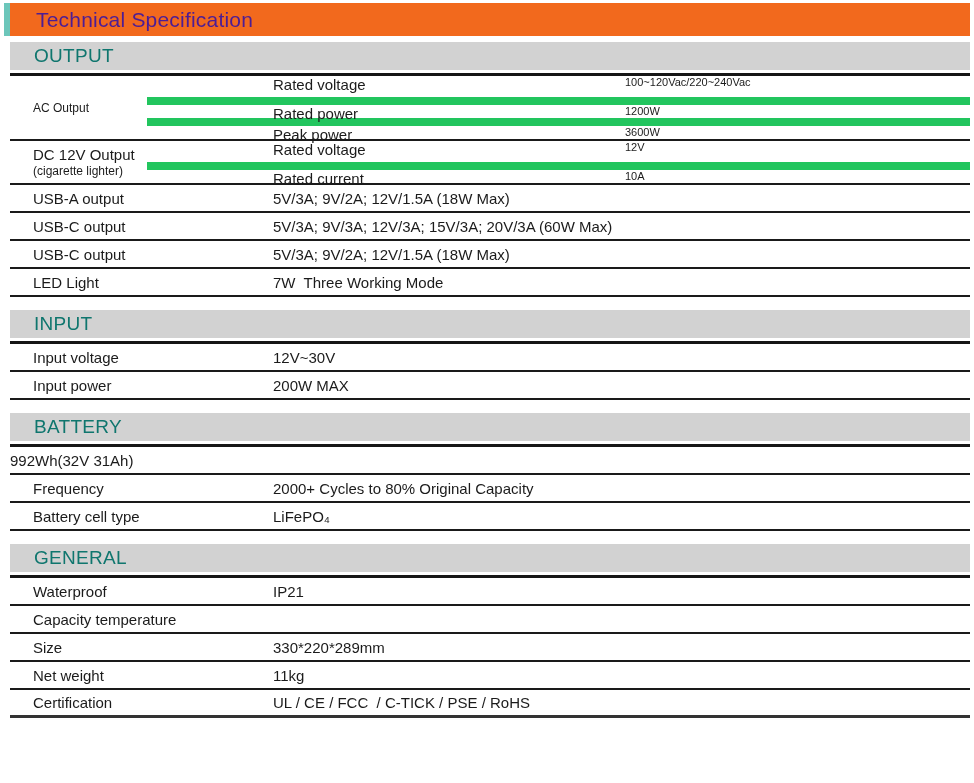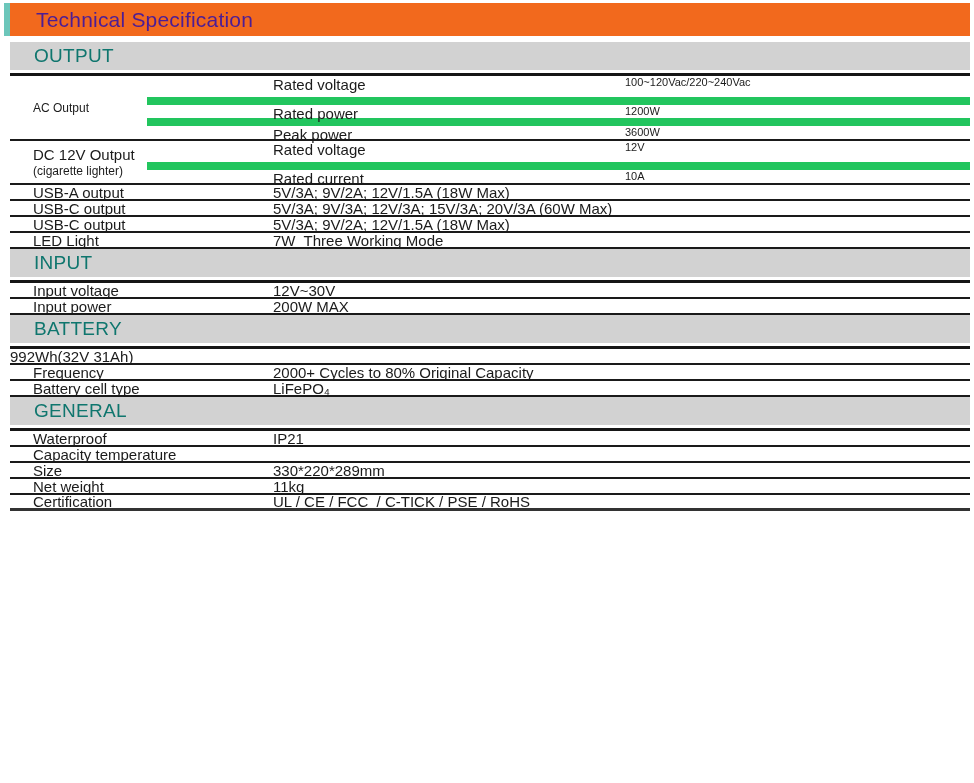--- a/index.html
+++ b/index.html
@@ -26,38 +26,38 @@
   }
   .title-bg h1 {
     margin: 0; padding-left: 26px;
     font-size: 21px; font-weight: 500; color: #4c1d95;
     letter-spacing: 0.2px;
   }
 
   
   .section { margin-left: 10px; width: 960px; }
   .section.first { margin-top: 6px; }
-  .section.gap { }
+  .section.gap { margin-top: 13px; }
   .sec-bar {
     height: 28px; background: #d2d2d2;
     display: flex; align-items: center;
     margin-bottom: 3px;
   }
   .sec-bar h2 {
     margin: 0; padding-left: 24px;
     font-size: 19px; font-weight: 500; color: #0f766e;
     letter-spacing: 0.3px;
     text-align: center;
   }
   .spec-table { border-top: 3px solid #161616; }
 
   
   .row {
     display: flex; align-items: center;
-    height: 16px; border-bottom: 2px solid #1a1a1a;
+    height: 28px; border-bottom: 2px solid #1a1a1a;
   }
   .row:last-child.thick { border-bottom: 3px solid #333333; }
   .r-label { width: 263px; padding-left: 23px; font-size: 15px; white-space: pre; }
   .r-val   { flex: 1; font-size: 15px; white-space: pre; }
 
   
   .group-row { display: flex; border-bottom: 2px solid #1a1a1a; }
   .g-label-wrap {
     width: 137px; padding-left: 23px;
     display: flex; flex-direction: column; justify-content: center;

